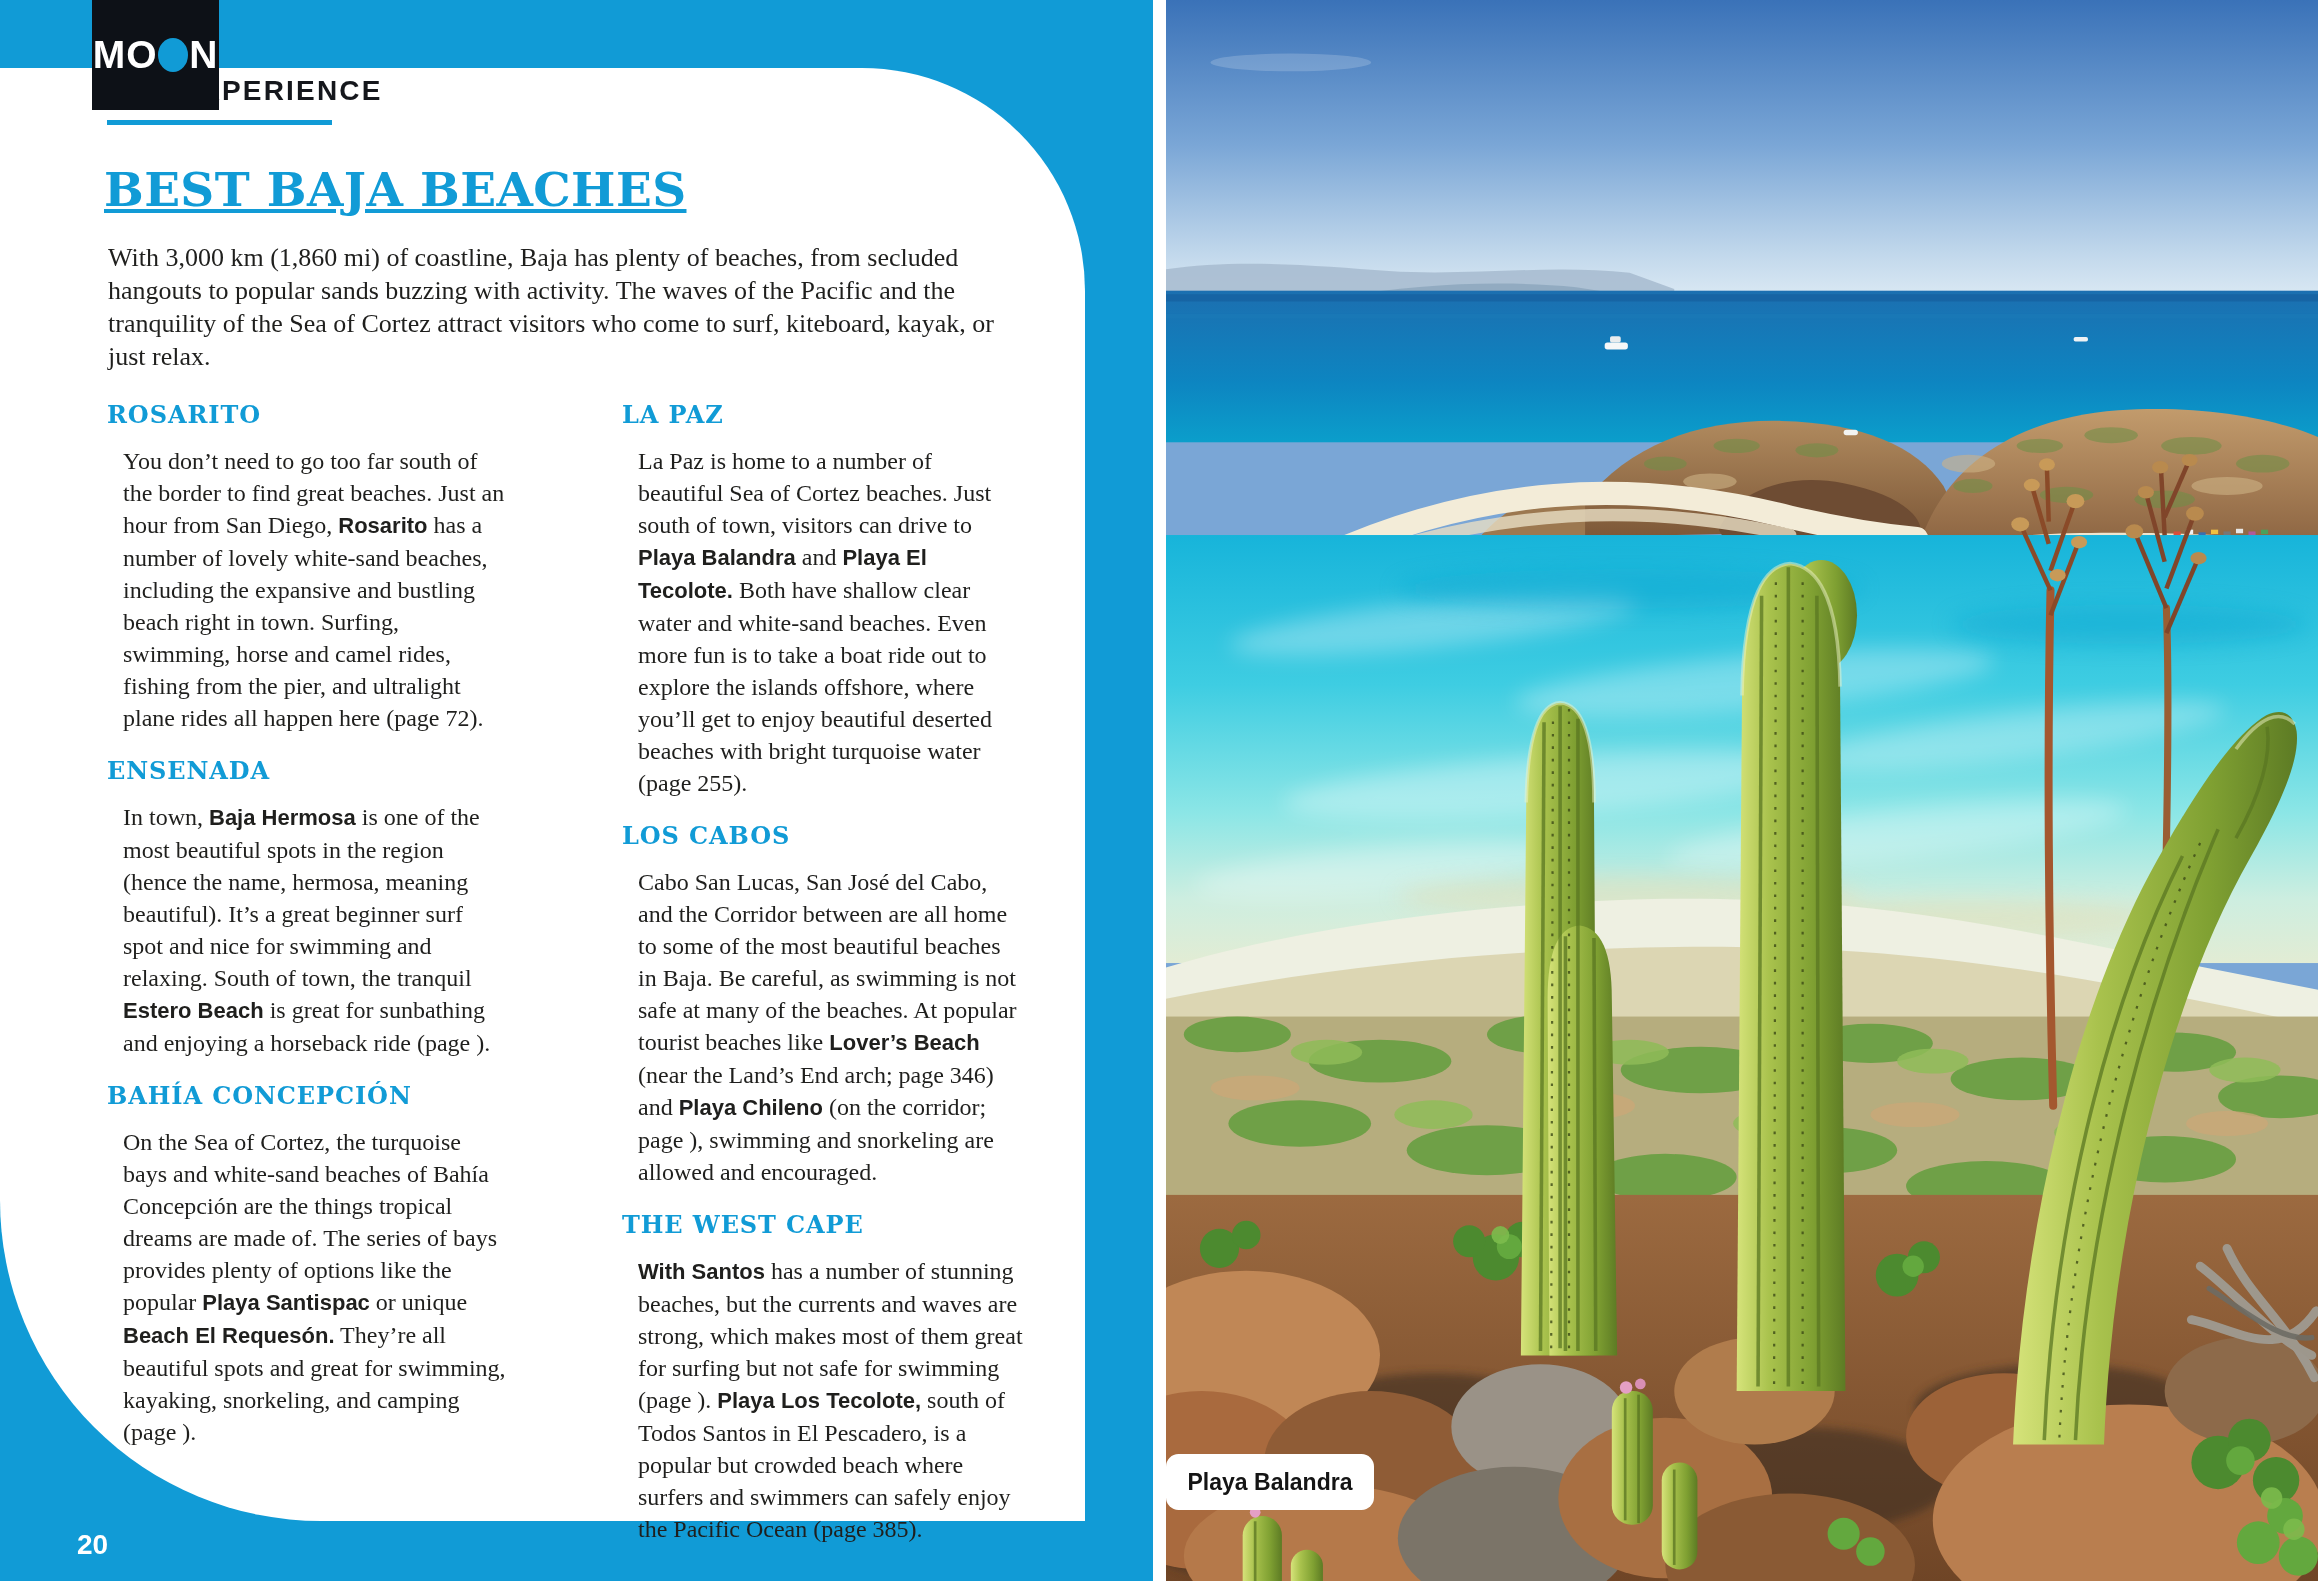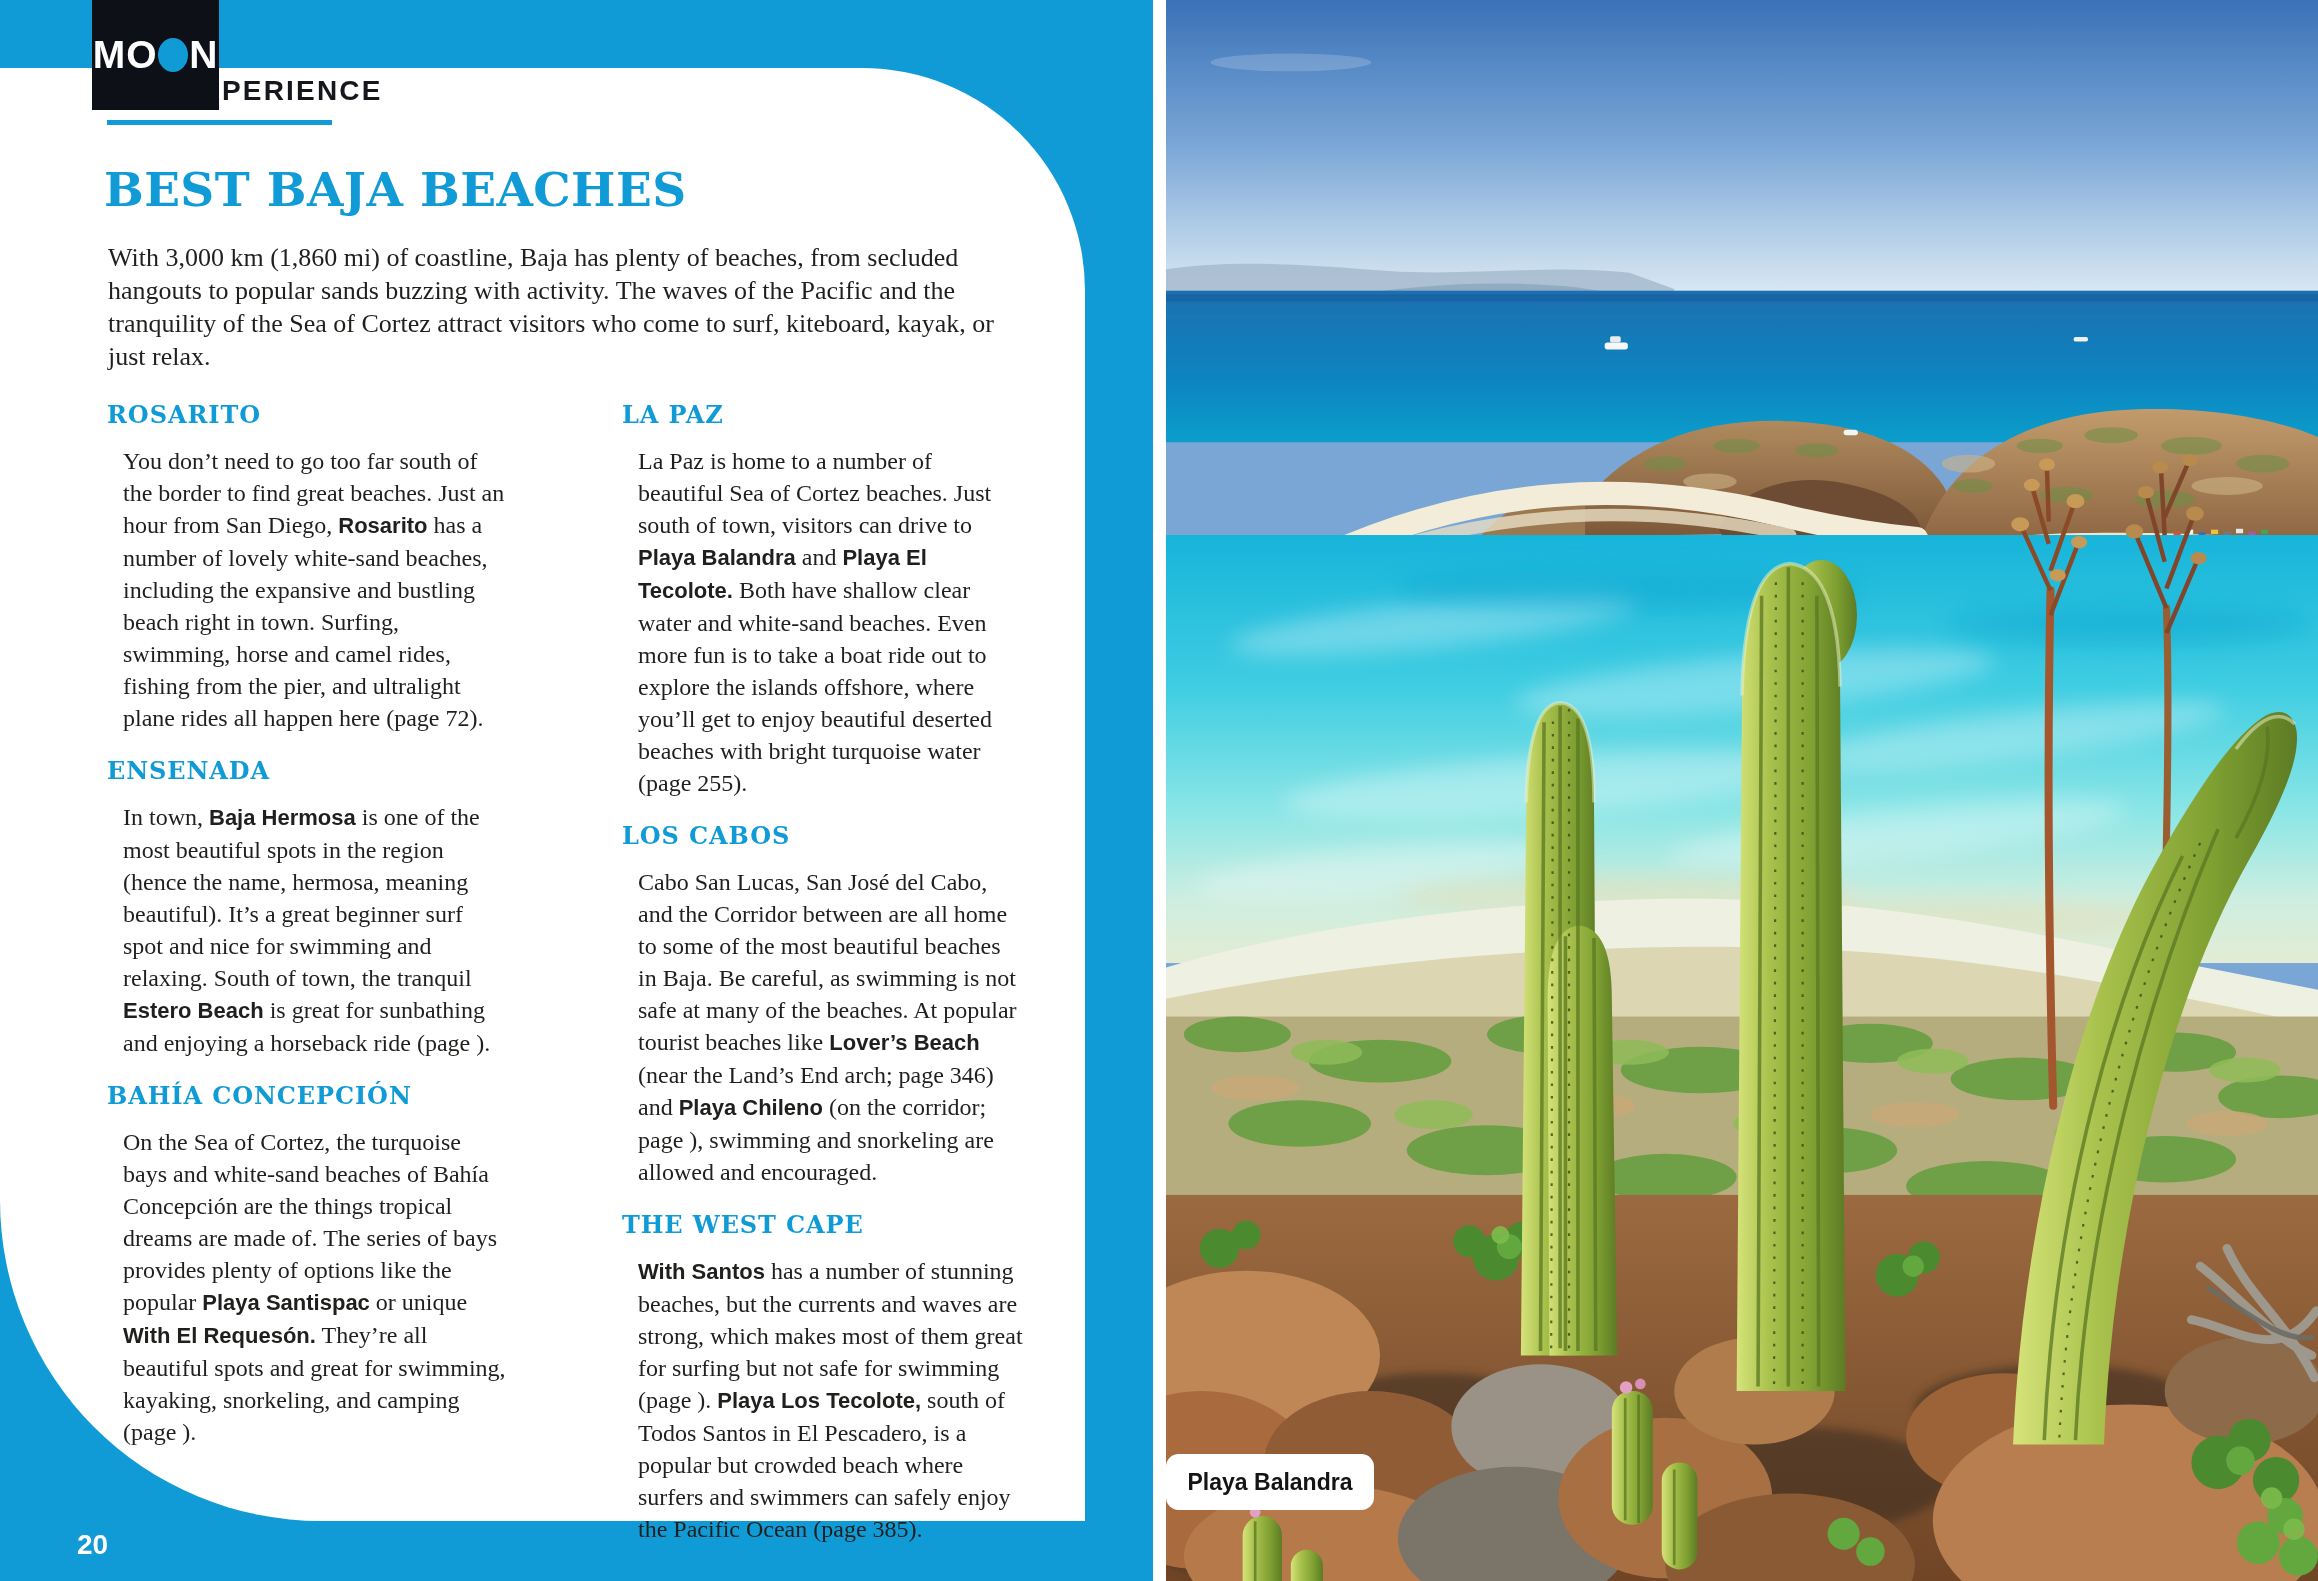--- a/index.html
+++ b/index.html
@@ -14,21 +14,21 @@
   .moon-logo{position:absolute;left:92px;top:0;width:127px;height:110px;background:#0d1117;
              display:flex;align-items:center;justify-content:center;z-index:5;}
   .moon-logo .wordmark{color:#fff;font-weight:bold;font-size:39px;letter-spacing:0.9px;display:flex;align-items:center;}
   .blue-o{display:inline-block;width:30px;height:34px;border-radius:50%;background:var(--blue);
           margin:0 0.9px;position:relative;overflow:hidden;}
   .blue-o::before{content:"";position:absolute;left:-14.3px;top:2.7px;width:19.6px;height:28.5px;border-radius:50%;background:#0d1117;opacity:0;}
 
   .kicker{margin:75px 0 0 107px;font-size:28px;font-weight:bold;letter-spacing:2.2px;color:#15171c;}
   .kicker-rule{margin:13.4px 0 0 107px;width:225px;height:4.5px;background:var(--blue);}
   .page-title{margin:37px 0 4px 104px;font-family:"DejaVu Serif",serif;font-weight:bold;
-              font-size:47px;color:var(--blue);letter-spacing:0.4px;}
+              font-size:47px;color:var(--blue);letter-spacing:0.4px;text-decoration:underline;}
   .intro{margin:24px 80px 0 108px;width:899px;font-family:"Liberation Serif",serif;
          font-size:26px;line-height:33px;color:var(--ink);}
   .cols{display:flex;gap:98px;margin:27px 0 0 107px;}
   .col{width:417px;}
   .section{margin-bottom:22px;}
   .section h3{margin:0 0 9px 0;font-family:"DejaVu Serif",serif;font-weight:bold;
               font-size:24px;letter-spacing:0.9px;color:var(--blue);}
   .section p{margin:16px;font-family:"Liberation Serif",serif;font-size:24px;line-height:32px;color:var(--ink);}
   .section p b{font-family:"Liberation Sans",sans-serif;font-size:22px;}
   .page-num{position:absolute;left:77px;top:1529px;color:#ffffff;font-weight:bold;font-size:28px;z-index:6;}
@@ -68,21 +68,21 @@
           <div class="section">
             <h3>ROSARITO</h3>
             <p>You don’t need to go too far south of the border to find great beaches. Just an hour from San Diego, <b>Rosarito</b> has a number of lovely white-sand beaches, including the expansive and bustling beach right in town. Surfing, swimming, horse and camel rides, fishing from the pier, and ultralight plane rides all happen here (page 72).</p>
           </div>
           <div class="section">
             <h3>ENSENADA</h3>
             <p>In town, <b>Baja Hermosa</b> is one of the most beautiful spots in the region (hence the name, hermosa, meaning beautiful). It’s a great beginner surf spot and nice for swimming and relaxing. South of town, the tranquil <b>Estero Beach</b> is great for sunbathing and enjoying a horseback ride (page ).</p>
           </div>
           <div class="section">
             <h3>BAHÍA CONCEPCIÓN</h3>
-            <p>On the Sea of Cortez, the turquoise bays and white-sand beaches of Bahía Concepción are the things tropical dreams are made of. The series of bays provides plenty of options like the popular <b>Playa Santispac</b> or unique <b>With El Requesón.</b> They’re all beautiful spots and great for swimming, kayaking, snorkeling, and camping (page ).</p>
+            <p>On the Sea of Cortez, the turquoise bays and white-sand beaches of Bahía Concepción are the things tropical dreams are made of. The series of bays provides plenty of options like the popular <b>Playa Santispac</b> or unique <b>Beach El Requesón.</b> They’re all beautiful spots and great for swimming, kayaking, snorkeling, and camping (page ).</p>
           </div>
         </div>
         <div class="col">
           <div class="section">
             <h3>LA PAZ</h3>
             <p>La Paz is home to a number of beautiful Sea of Cortez beaches. Just south of town, visitors can drive to <b>Playa Balandra</b> and <b>Playa El Tecolote.</b> Both have shallow clear water and white-sand beaches. Even more fun is to take a boat ride out to explore the islands offshore, where you’ll get to enjoy beautiful deserted beaches with bright turquoise water (page 255).</p>
           </div>
           <div class="section">
             <h3>LOS CABOS</h3>
             <p>Cabo San Lucas, San José del Cabo, and the Corridor between are all home to some of the most beautiful beaches in Baja. Be careful, as swimming is not safe at many of the beaches. At popular tourist beaches like <b>Lover’s Beach</b> (near the Land’s End arch; page 346) and <b>Playa Chileno</b> (on the corridor; page ), swimming and snorkeling are allowed and encouraged.</p>

